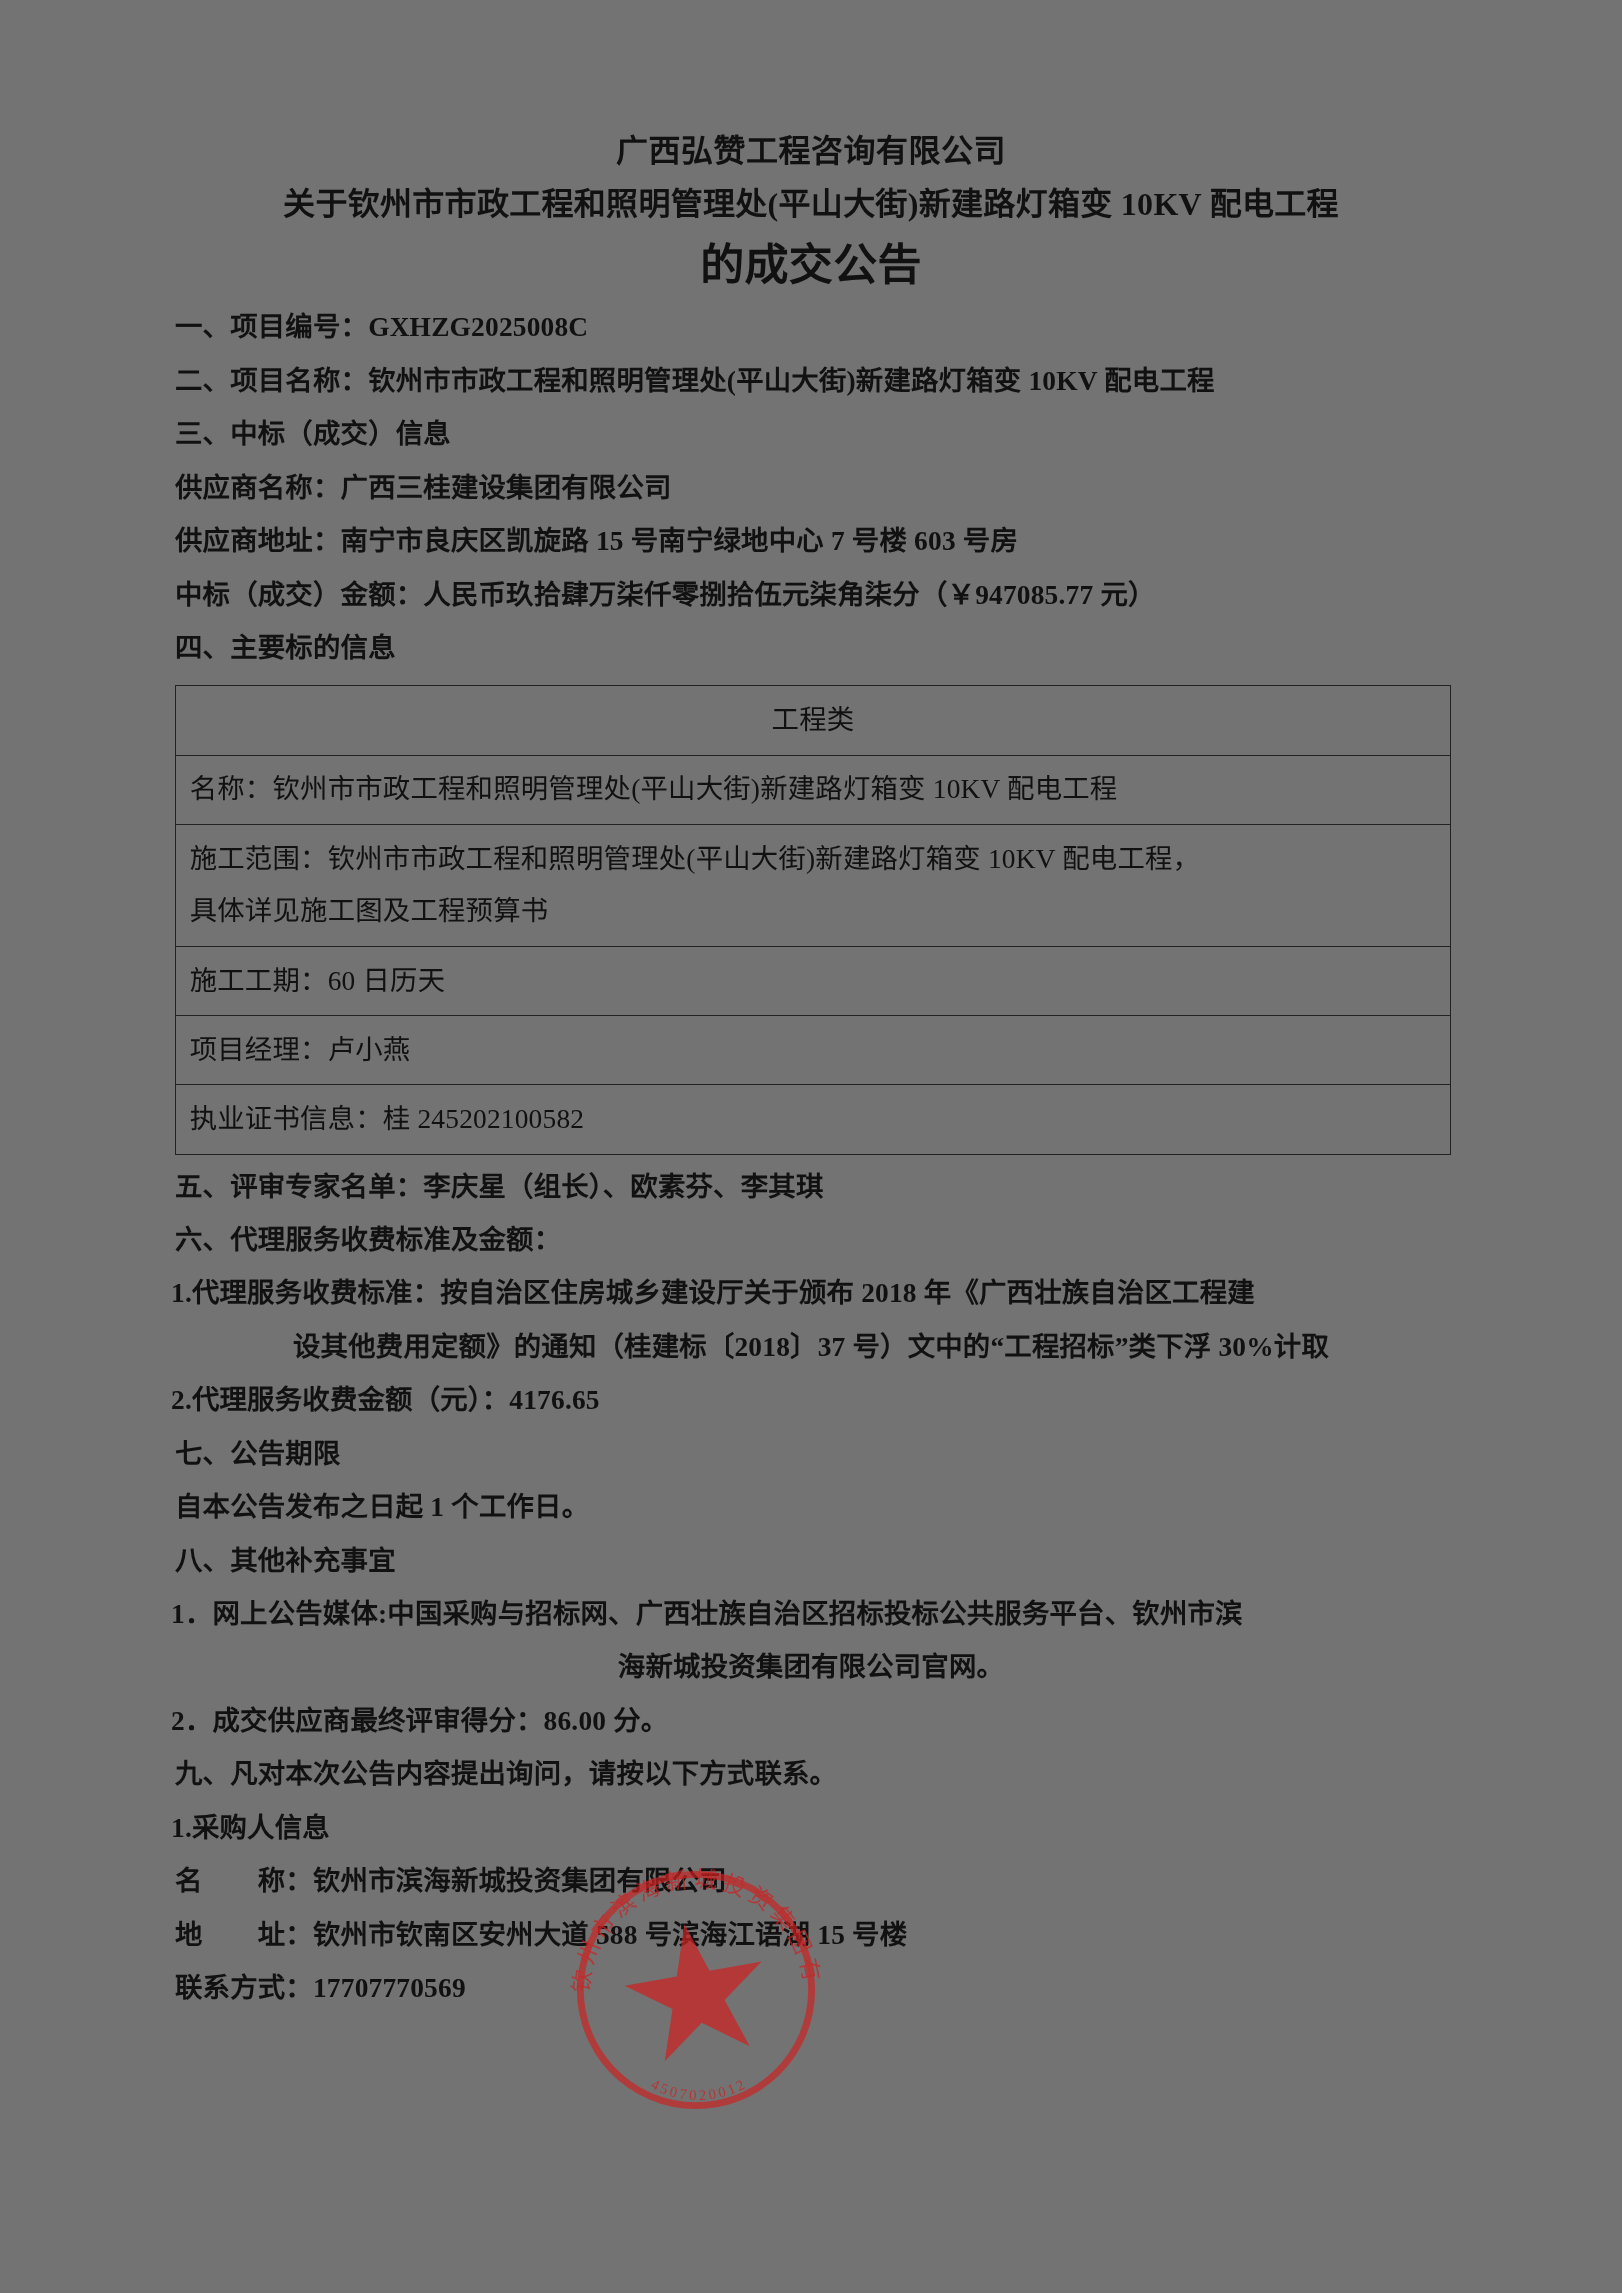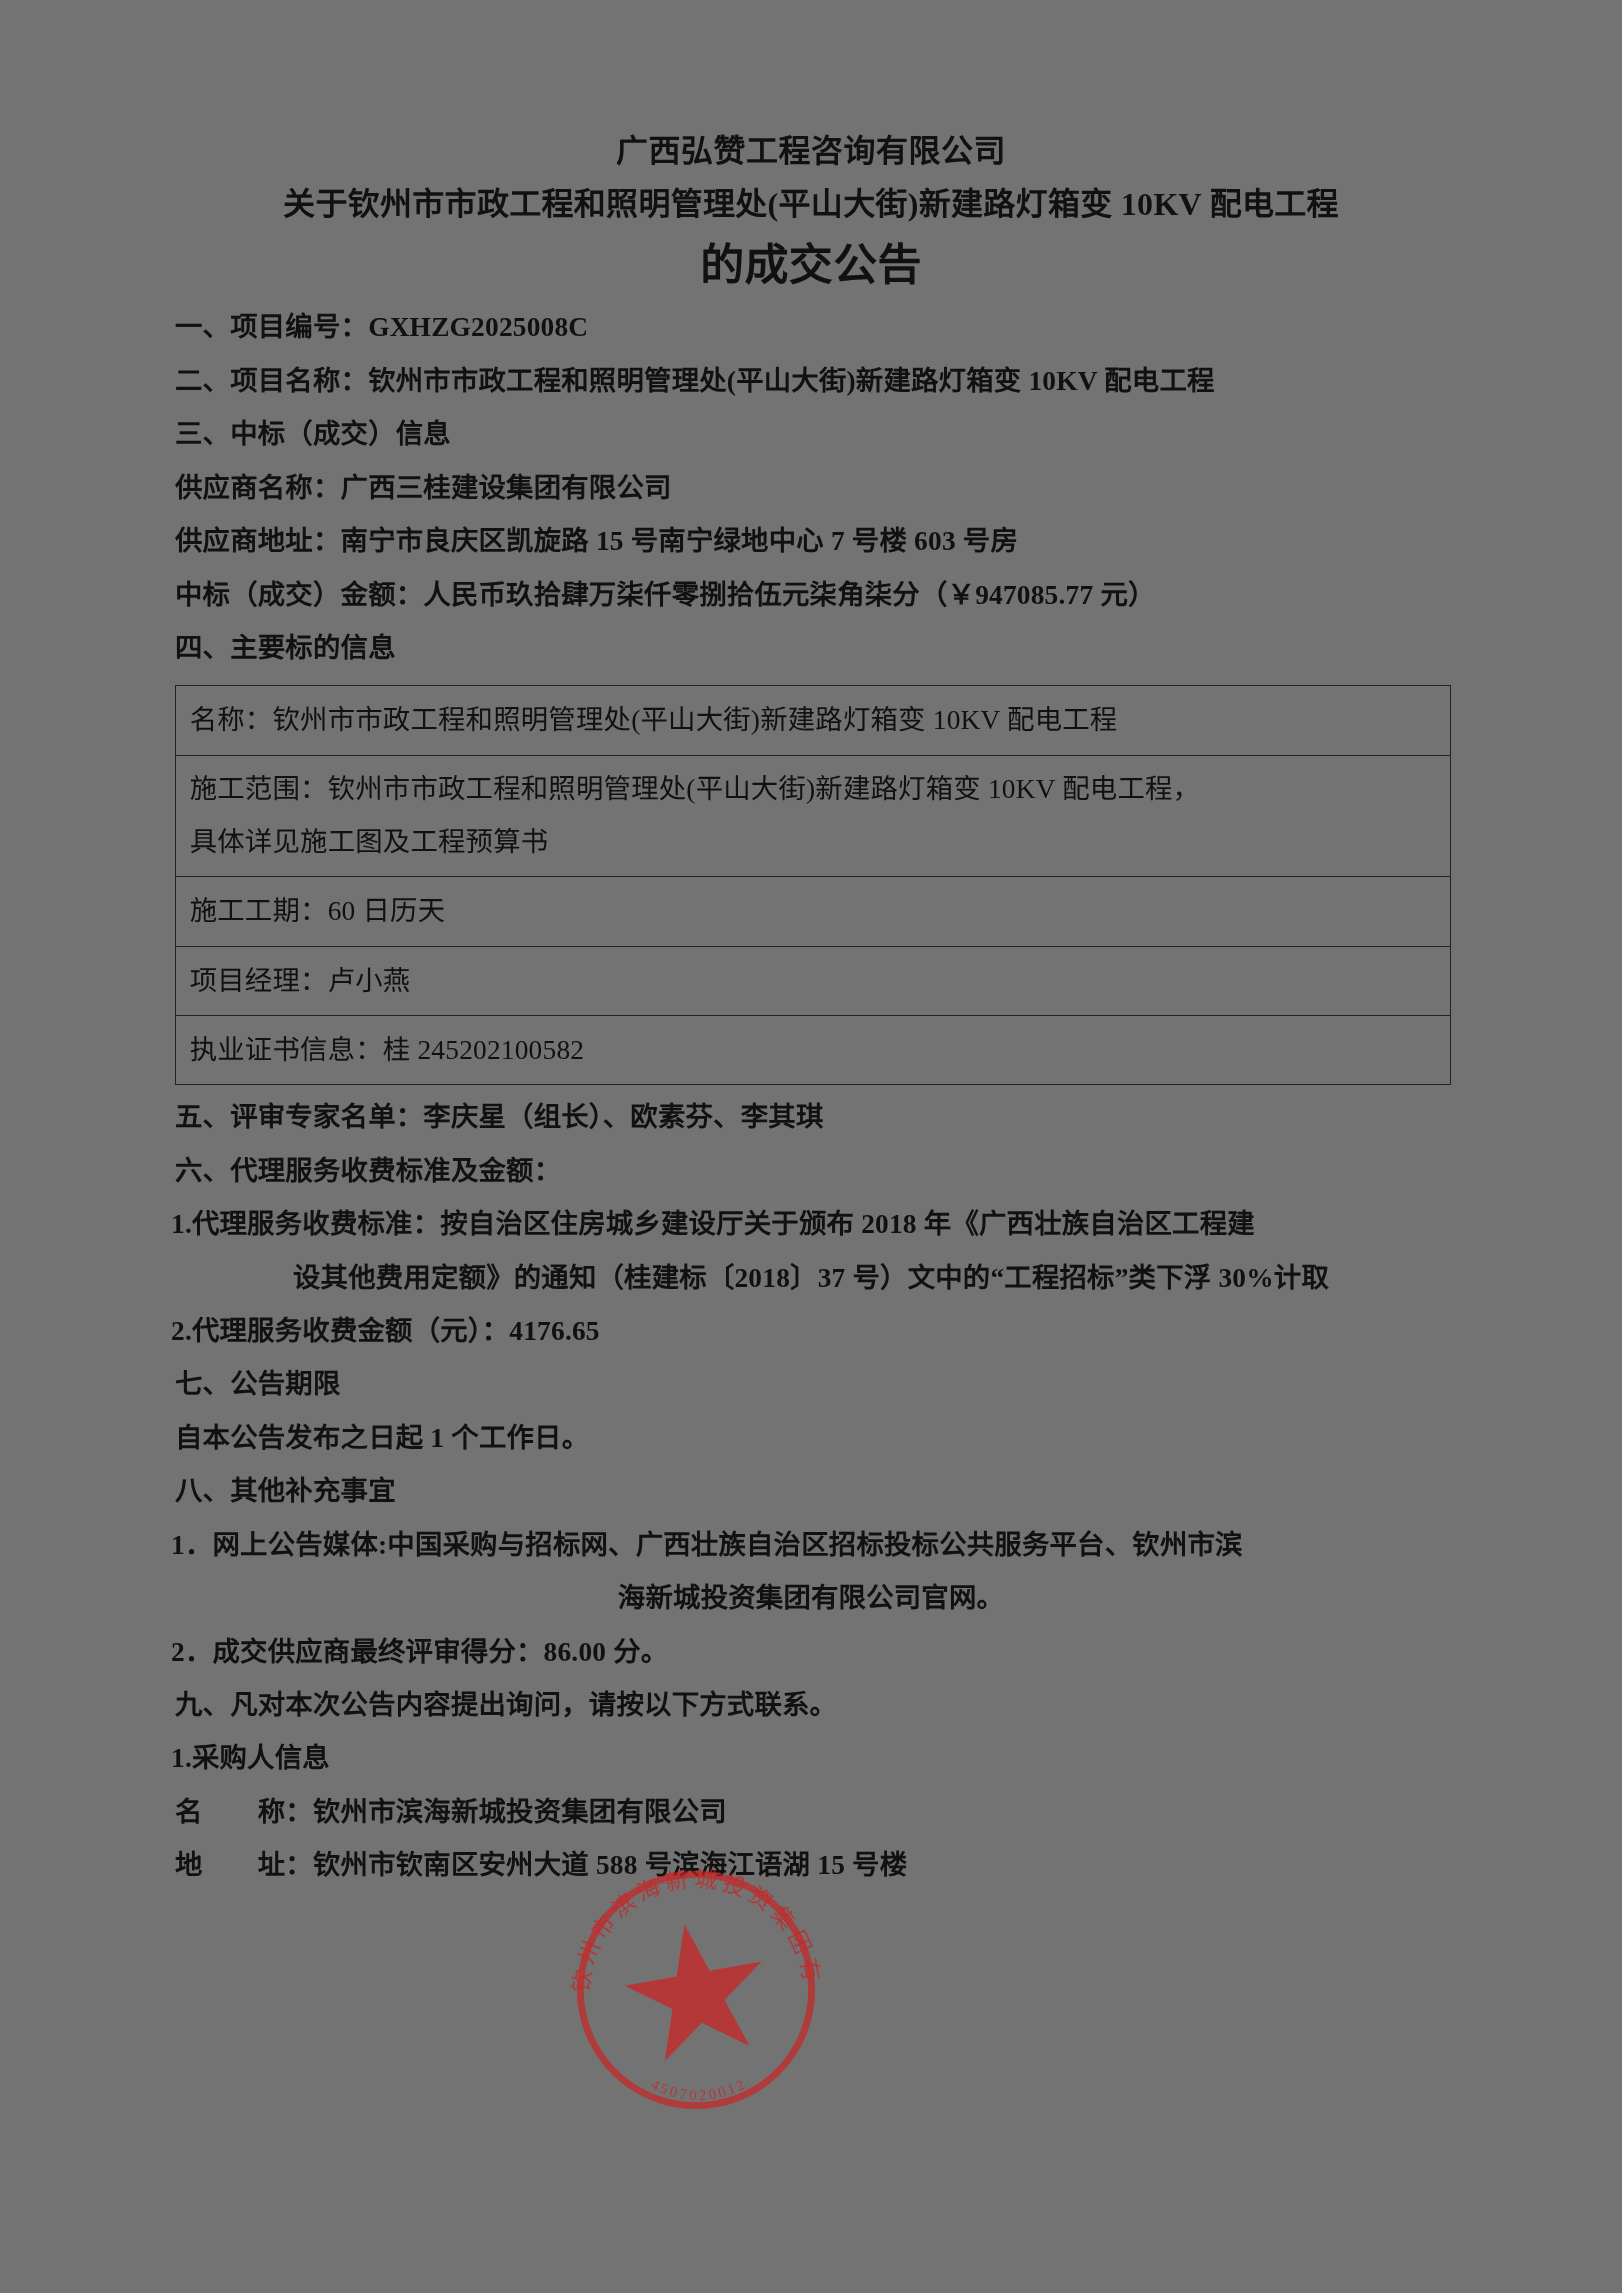--- a/index.html
+++ b/index.html
@@ -115,20 +115,23 @@
     <p class="para indent-1">三、中标（成交）信息</p>
     <p class="para indent-1">供应商名称：广西三桂建设集团有限公司</p>
     <p class="para indent-1">供应商地址：南宁市良庆区凯旋路 15 号南宁绿地中心 7 号楼 603 号房</p>
     <p class="para indent-1">中标（成交）金额：人民币玖拾肆万柒仟零捌拾伍元柒角柒分（￥947085.77 元）</p>
     <p class="para indent-1">四、主要标的信息</p>
 
     <div class="table-wrap">
       <table class="main-table">
         <tbody>
           <tr>
+            <td class="header-cell">工程类</td>
+          </tr>
+          <tr>
             <td>
               <span class="cell-text">名称：钦州市市政工程和照明管理处(平山大街)新建路灯箱变 10KV 配电工程</span>
             </td>
           </tr>
           <tr>
             <td>
               <span class="cell-text">施工范围：钦州市市政工程和照明管理处(平山大街)新建路灯箱变 10KV 配电工程，</span>
               <span class="cell-text">具体详见施工图及工程预算书</span>
             </td>
           </tr>
@@ -159,20 +162,21 @@
     <p class="para indent-1">七、公告期限</p>
     <p class="para indent-1">自本公告发布之日起 1 个工作日。</p>
     <p class="para indent-1">八、其他补充事宜</p>
     <p class="para indent-2">1．网上公告媒体:中国采购与招标网、广西壮族自治区招标投标公共服务平台、钦州市滨</p>
     <p class="para noindent">海新城投资集团有限公司官网。</p>
     <p class="para indent-2">2．成交供应商最终评审得分：86.00 分。</p>
     <p class="para indent-1">九、凡对本次公告内容提出询问，请按以下方式联系。</p>
     <p class="para indent-2">1.采购人信息</p>
     <p class="para indent-1">名　　称：钦州市滨海新城投资集团有限公司</p>
     <p class="para indent-1">地　　址：钦州市钦南区安州大道 588 号滨海江语湖 15 号楼</p>
+    <p class="para indent-1">联系方式：17707770569</p>
 
   </div>
 
   <svg class="stamp" viewBox="0 0 300 300" aria-hidden="true">
     <defs>
       <path id="topArc" d="M 40,155 A 110,110 0 0 1 260,155" fill="none"></path>
       <path id="botArc" d="M 62,210 A 100,100 0 0 0 238,210" fill="none"></path>
     </defs>
     <g transform="rotate(-10 150 150)">
       <circle cx="150" cy="150" r="118" fill="none" stroke="#cc2222" stroke-width="7" opacity="0.8"></circle>

